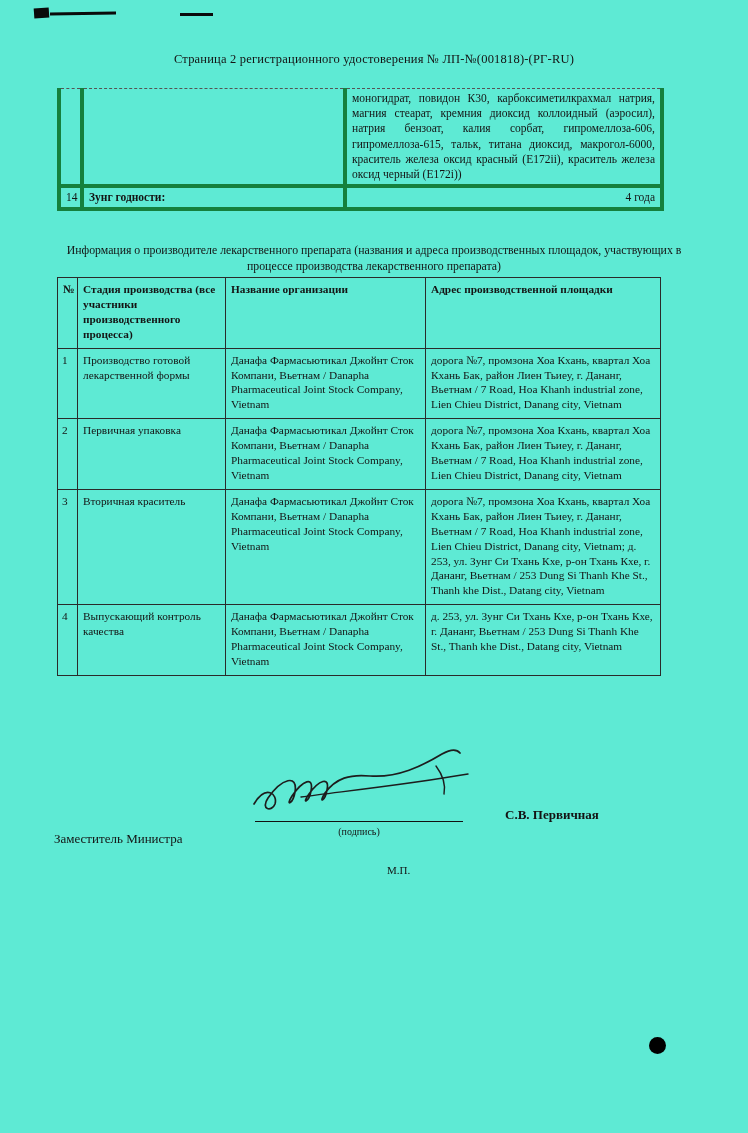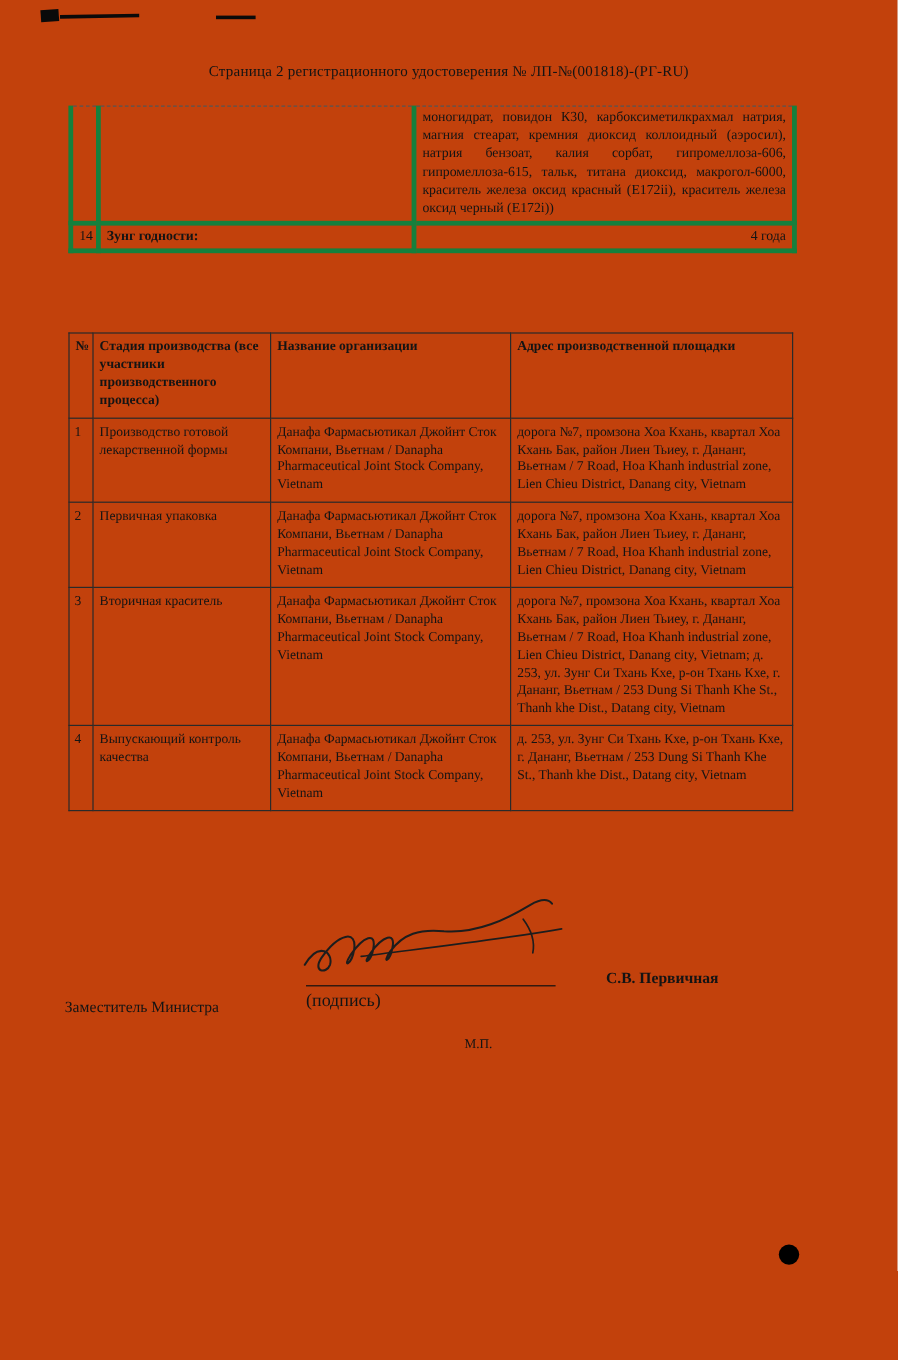--- a/index.html
+++ b/index.html
@@ -1,19 +1,19 @@
 <!DOCTYPE html>
 <html><head>
 <meta charset="utf-8">
 <style>
   html,body{margin:0;padding:0;background:#e8e8e8;}
   .page{
     position:relative;
     width:748px;height:1133px;
-    background:#c2410c;
+    background:#5eead4;
     font-family:"Liberation Serif", serif;
     color:#141414;
     overflow:hidden;
   }
   
   .artifact{position:absolute;background:#0a0a0a;}
   .a-blob{left:34px;top:8px;width:15px;height:10px;transform:rotate(-4deg);}
   .a-line1{left:50px;top:12px;width:66px;height:3px;transform:rotate(-1deg);}
   .a-dash1{left:180px;top:13px;width:33px;height:3px;}
   
@@ -43,21 +43,21 @@
     border:1px solid #2a2a2a;vertical-align:top;text-align:left;
     font-size:11.3px;line-height:1.32;padding:4px 5px 6px 5px;
   }
   .producers th{font-weight:bold;}
   .producers td.num{padding-left:4px;}
   
   .sig-role{position:absolute;left:54px;top:831px;font-size:13px;font-weight:normal;}
   .sig-name{position:absolute;left:505px;top:807px;font-size:13px;font-weight:bold;}
   .sig-svg{position:absolute;left:246px;top:744px;}
   .sig-line{position:absolute;left:255px;top:821px;width:208px;border-top:1.5px solid #111;}
-  .sig-caption{position:absolute;left:255px;top:826px;width:208px;text-align:left;font-size:15px;}
+  .sig-caption{position:absolute;left:255px;top:826px;width:208px;text-align:center;font-size:10px;}
   .seal{position:absolute;left:387px;top:864px;font-size:11px;}
   
   .dot{position:absolute;left:649px;top:1037px;width:17px;height:17px;border-radius:50%;background:#000;}
 </style>
 </head>
 <body>
 
 <div class="page">
 
   <div class="artifact a-blob"></div>
@@ -79,20 +79,21 @@
       <td class="just">моногидрат, повидон К30, карбоксиметилкрахмал натрия, магния стеарат, кремния диоксид коллоидный (аэросил), натрия бензоат, калия сорбат, гипромеллоза-606, гипромеллоза-615, тальк, титана диоксид, макрогол-6000, краситель железа оксид красный (Е172ii), краситель железа оксид черный (Е172i))</td>
     </tr>
     <tr>
       <td>14</td>
       <td class="bold">Зунг годности:</td>
       <td class="center">4 года</td>
     </tr>
   </tbody>
     </table>
 
+  <div class="info-title">Информация о производителе лекарственного препарата (названия и адреса производственных площадок, участвующих в процессе производства лекарственного препарата)</div>
 
   <table class="producers">
     <colgroup>
         <col style="width:20px">
         <col style="width:148px">
         <col style="width:200px">
         <col style="width:235px">
       </colgroup>
     <thead>
       <tr>

